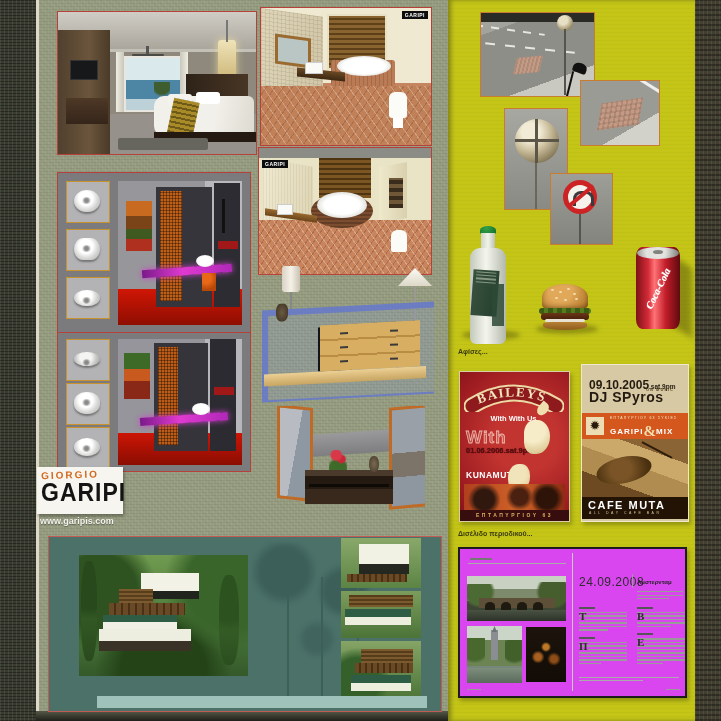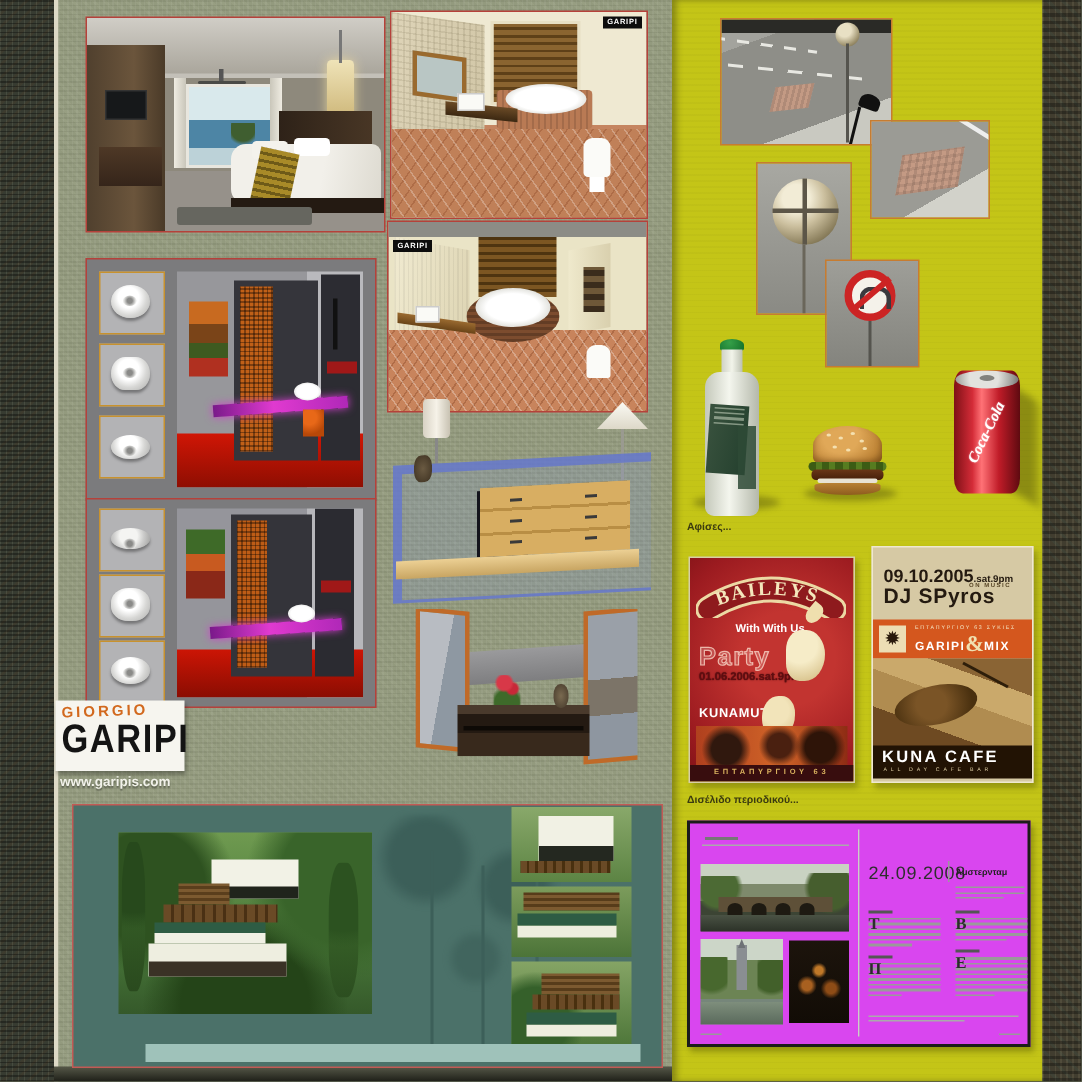--- a/index.html
+++ b/index.html
@@ -282,21 +282,21 @@
   <div class="ph" style="left:459px;top:371px;width:109px;height:149px;background:radial-gradient(circle at 60% 45%,#c23430 0 30%,#9c1b20 75%,#7e1216);border:1px solid #d8cfa6;box-shadow:2px 3px 4px rgba(60,60,0,.35);">
     <svg width="100" height="34" viewBox="0 0 100 34" style="position:absolute;left:4px;top:6px;">
       <path d="M8,28 Q50,2 92,28" fill="none" stroke="#ecd9a4" stroke-width="17" stroke-linecap="round"></path>
       <path d="M8,28 Q50,2 92,28" fill="none" stroke="#8e1a1d" stroke-width="13" stroke-linecap="round"></path>
       <path id="bPath" d="M4,31 Q50,6 96,31" fill="none"></path>
       <text font-family="Liberation Serif, serif" font-size="13" font-weight="bold" fill="#f4e6bc" letter-spacing="1.5">
         <textPath href="#bPath" startOffset="12">BAILEYS</textPath>
       </text>
     </svg>
     <div class="abs" style="left:0;top:42px;width:100%;text-align:center;font-size:7.5px;font-weight:bold;color:#fff;">With With Us.</div>
-    <div class="abs" style="left:6px;top:56px;font-size:17px;font-weight:bold;letter-spacing:1px;color:rgba(255,220,210,.22);-webkit-text-stroke:.8px rgba(245,205,190,.85);">Party</div>
+    <div class="abs" style="left:6px;top:56px;font-size:17px;font-weight:bold;letter-spacing:1px;color:rgba(255,220,210,.22);-webkit-text-stroke:.8px rgba(245,205,190,.85);">With</div>
     <div class="abs" style="left:6px;top:74px;font-size:7.5px;font-weight:bold;color:#5e0d10;text-shadow:0 0 1px #3c0608;">01.06.2006.sat.9pm</div>
     <div class="abs" style="left:6px;top:98px;font-size:8.5px;font-weight:bold;letter-spacing:.5px;color:#ffffff;">KUNAMUTA</div>
     <div class="abs" style="left:64px;top:48px;width:26px;height:34px;border-radius:45% 55% 60% 40%;background:radial-gradient(circle at 35% 30%,#f6ecc8 0 40%,#dcc894 80%,#b89e66);"></div>
     <div class="abs" style="left:78px;top:30px;width:10px;height:14px;border-radius:0 60% 60% 60%;transform:rotate(40deg);background:#efdfae;"></div>
     <div class="abs" style="left:48px;top:92px;width:22px;height:28px;border-radius:50% 40% 55% 45%;background:radial-gradient(circle at 40% 35%,#f2e4ba 0 40%,#d4bc84);"></div>
     <div class="abs" style="left:4px;top:112px;width:101px;height:26px;background:radial-gradient(circle at 20% 60%,#30180e 0 12%,rgba(0,0,0,0) 20%),radial-gradient(circle at 55% 50%,#4a2010 0 14%,rgba(0,0,0,0) 24%),radial-gradient(circle at 82% 55%,#2e1408 0 12%,rgba(0,0,0,0) 20%),linear-gradient(90deg,#b0401e,#d06428 55%,#8e2c14);"></div>
     <div class="abs" style="left:0;top:138px;width:100%;height:11px;background:#380d0e;color:#d8b05e;font-size:5px;font-weight:bold;letter-spacing:2.5px;text-align:center;line-height:11px;">ΕΠΤΑΠΥΡΓΙΟΥ 63 ΣΥΚΙΕΣ</div>
   </div>
 
   <div class="ph" style="left:581px;top:364px;width:106px;height:156px;background:#d6c9a4;border:1px solid #efe8d0;box-shadow:2px 3px 4px rgba(60,60,0,.35);">
@@ -310,21 +310,21 @@
       <div class="abs" style="left:28px;top:3px;font-size:3.5px;letter-spacing:1.2px;color:#f4e6c4;">ΕΠΤΑΠΥΡΓΙΟΥ 63 ΣΥΚΙΕΣ</div>
       <div class="abs" style="left:28px;top:9px;">
         <span style="font-size:8px;font-weight:bold;color:#fff;letter-spacing:1px;vertical-align:middle;">GARIPI</span><span style="font-family:'Liberation Serif',serif;font-size:15px;font-weight:bold;color:#f0e0b0;vertical-align:middle;">&amp;</span><span style="font-size:8px;font-weight:bold;color:#fff;letter-spacing:1px;vertical-align:middle;">MIX</span>
       </div>
     </div>
     <div class="abs" style="left:0;top:74px;width:100%;height:62px;background:linear-gradient(20deg,#6e4a22 0 30%,#b08c50 30% 55%,#caa96b 55% 75%,#8a6434 75%);">
       <div class="abs" style="left:14px;top:18px;width:56px;height:26px;border-radius:50%;background:radial-gradient(circle at 45% 45%,#7a5426 0 30%,#49300f 80%);transform:rotate(-12deg);"></div>
       <div class="abs" style="left:58px;top:10px;width:34px;height:2px;background:#2e1e0a;transform:rotate(28deg);"></div>
     </div>
     <div class="abs" style="left:0;top:132px;width:100%;height:22px;background:#221304;">
-      <div style="padding:2px 0 0 6px;font-size:11px;font-weight:bold;letter-spacing:1.5px;color:#fff;">KUNA CAFE</div>
+      <div style="padding:2px 0 0 6px;font-size:11px;font-weight:bold;letter-spacing:1.5px;color:#fff;">CAFE MUTA</div>
       <div style="padding-left:7px;font-size:3.5px;letter-spacing:2.5px;color:#d8c8a0;">ALL DAY CAFE BAR</div>
     </div>
   </div>
 
   <div class="cap" style="left:458px;top:530px;">Δισέλιδο περιοδικού...</div>
 
   <div class="ph" style="left:458px;top:547px;width:229px;height:151px;background:#d946ef;border:2px solid #1c1c1c;box-sizing:border-box;box-shadow:2px 3px 4px rgba(60,60,0,.35);">
     <div class="abs" style="left:112px;top:4px;width:1px;height:138px;background:linear-gradient(90deg,#d8d8d4,#b8b8b4);"></div>
 
     <div class="abs" style="left:10px;top:9px;width:22px;height:2px;background:#777;"></div>

